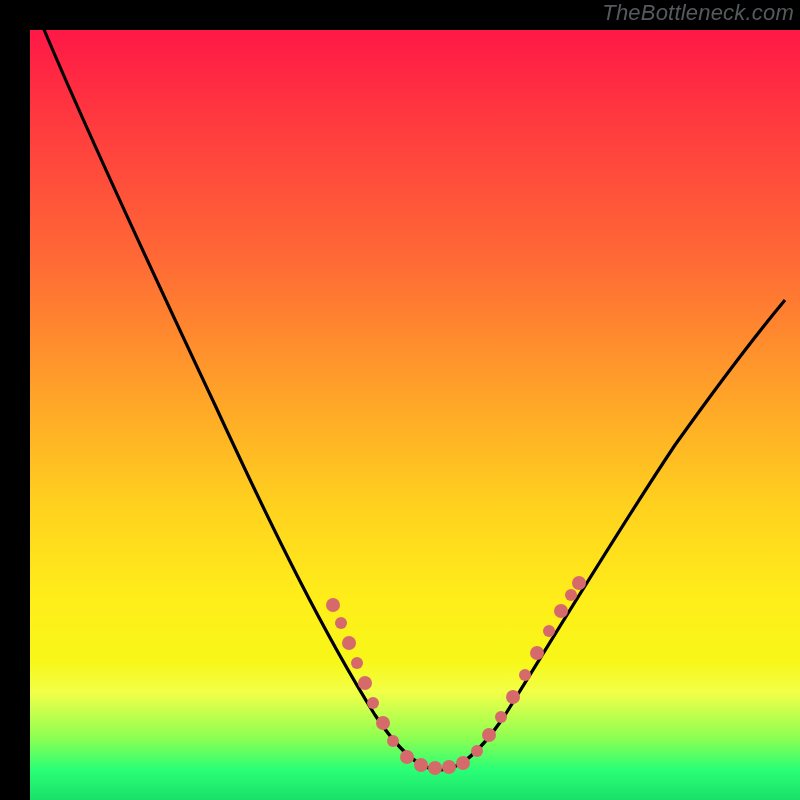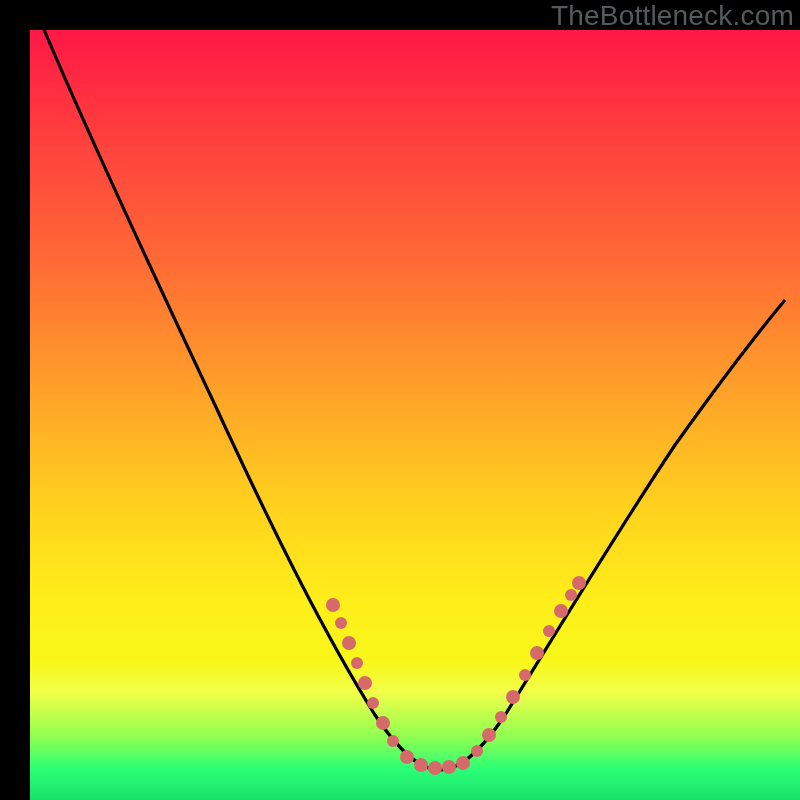--- a/index.html
+++ b/index.html
@@ -38,24 +38,25 @@
       #8cff52 92%,
       #2bff76 96%,
       #19e06a 100%
     );
   }
   .watermark {
     position: absolute;
     top: 0px;
     right: 6px;
     color: #555a5c;
-    font-size: 28px;
+    font-size: 22px;
     font-weight: 500;
     letter-spacing: 0.2px;
     user-select: none;
+    font-style: italic;
   }
   svg.curve {
     position: absolute;
     left: 0;
     top: 0;
     width: 770px;
     height: 770px;
     overflow: visible;
   }
 </style>

